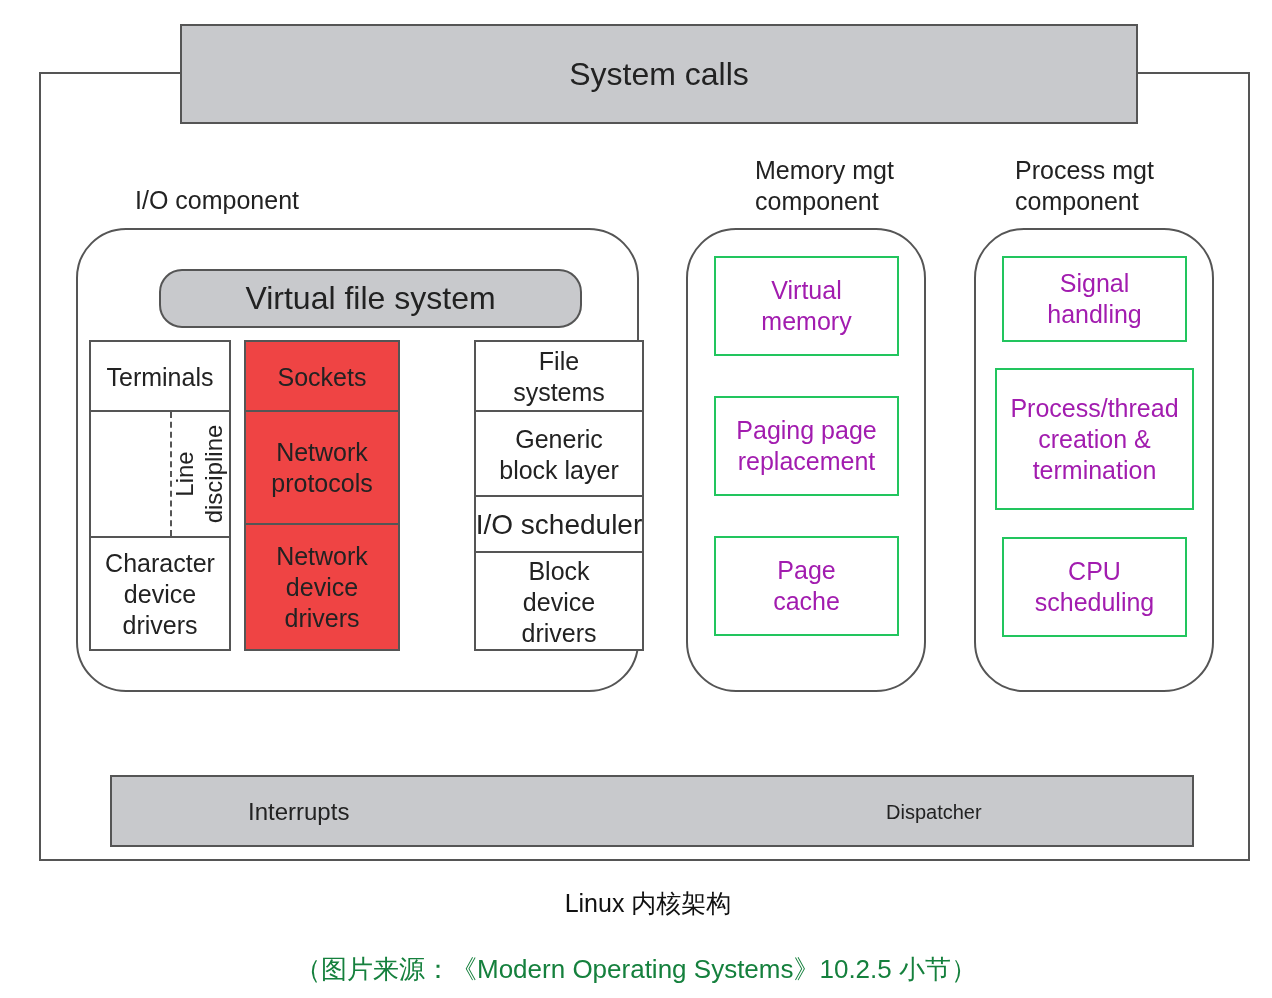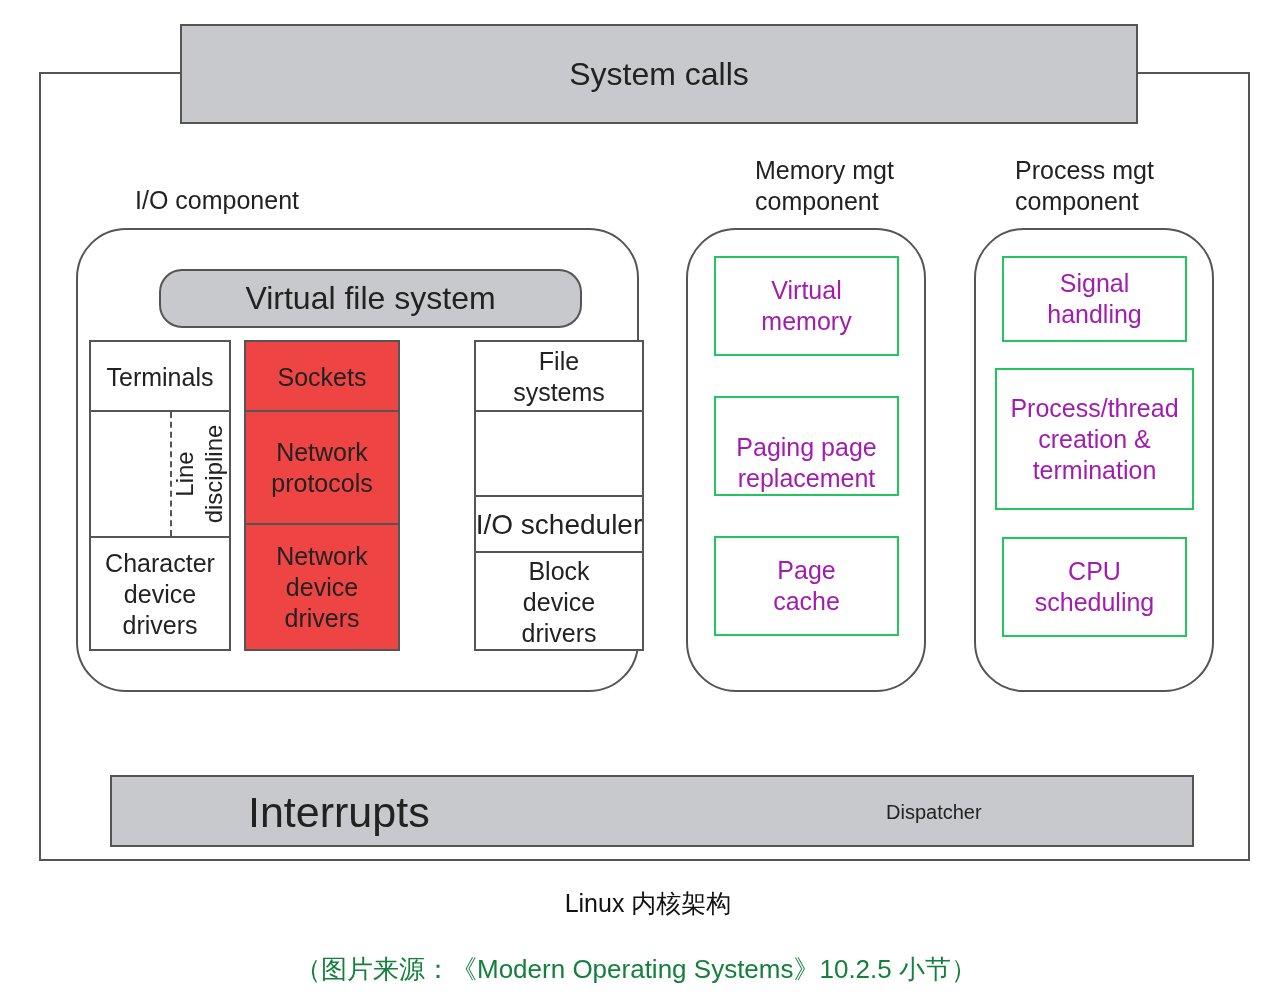--- a/index.html
+++ b/index.html
@@ -60,54 +60,57 @@
   <div class="cell" style="top:183px; height:124px; padding:0 20px;">
     <span>Network device drivers</span>
   </div>
 </div>
 
 <div class="abs line" style="left:426px; top:340px; width:170px; height:311px; background:#fff;margin-left:48px;">
   <div class="cell" style="top:0; height:70px; padding:0 30px;">
     <span>File systems</span>
   </div>
   <div class="sep" style="top:68px;"></div>
+  <div class="cell" style="top:70px; height:85px; padding:0 10px;">
+    <span>Generic block layer</span>
+  </div>
   <div class="sep" style="top:153px;"></div>
   <div class="cell" style="top:155px; height:54px; font-size:28px; white-space:nowrap;">
     <span>I/O scheduler</span>
   </div>
   <div class="sep" style="top:209px;"></div>
   <div class="cell" style="top:211px; height:98px; padding:0 40px;">
     <span>Block device drivers</span>
   </div>
 </div>
 
 <div class="abs label" style="left:724px; top:155px; width:180px;margin-left:31px;">Memory mgt component</div>
 <div class="abs rounded" style="left:686px; top:228px; width:240px; height:464px;"></div>
 <div class="abs box" style="left:714px; top:256px; width:185px; height:100px; padding:0 40px;">
   <span>Virtual memory</span>
 </div>
-<div class="abs box" style="left:714px; top:396px; width:185px; height:100px;align-items:flex-end;">
+<div class="abs box" style="left:714px; top:396px; width:185px; height:100px;">
   <span style="padding:0 2px;">Paging page replacement</span>
 </div>
 <div class="abs box" style="left:714px; top:536px; width:185px; height:100px; padding:0 50px;">
   <span>Page cache</span>
 </div>
 
 <div class="abs label" style="left:1015px; top:155px; width:180px;">Process mgt component</div>
 <div class="abs rounded" style="left:974px; top:228px; width:240px; height:464px;"></div>
 <div class="abs box" style="left:1002px; top:256px; width:185px; height:86px; padding:0 30px;">
   <span>Signal handling</span>
 </div>
 <div class="abs box" style="left:995px; top:368px; width:199px; height:142px; padding:9px 2px;">
   <span>Process/thread creation &amp; termination</span>
 </div>
 <div class="abs box" style="left:1002px; top:537px; width:185px; height:100px; padding:0 30px;">
   <span>CPU scheduling</span>
 </div>
 
 <div class="abs line gray" style="left:110px; top:775px; width:1084px; height:72px;">
-  <span class="abs" style="left:136px; top:16px; font-size:43px; line-height:38px;">Interrupts</span>
+  <span class="abs" style="left:136px; top:16px; font-size:24px; line-height:38px;">Interrupts</span>
   <span class="abs" style="left:774px; top:16px; font-size:20px; line-height:38px;">Dispatcher</span>
 </div>
 
 <div class="abs center" style="left:0; top:886px; width:1296px; font-size:25px; line-height:34px; color:#111;">Linux 内核架构</div>
 
 <div class="abs center" style="left:0; top:952px; width:1272px; font-size:26px; line-height:34px; color:#15803d;">（图片来源：《Modern Operating Systems》10.2.5 小节）</div>
 
 </body></html>

